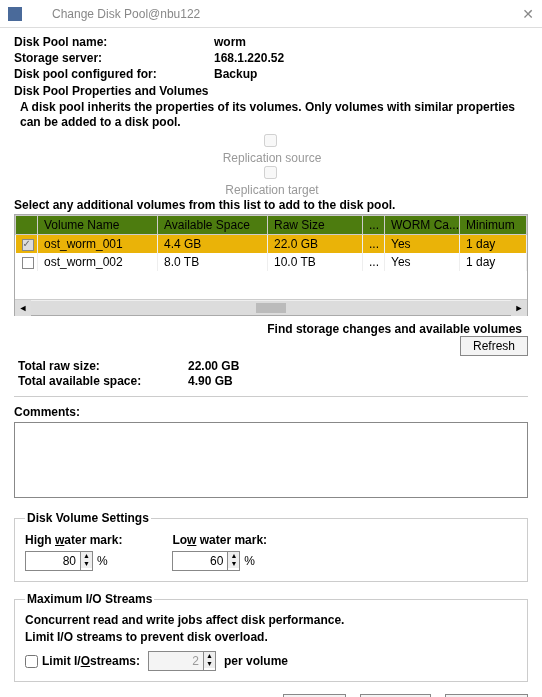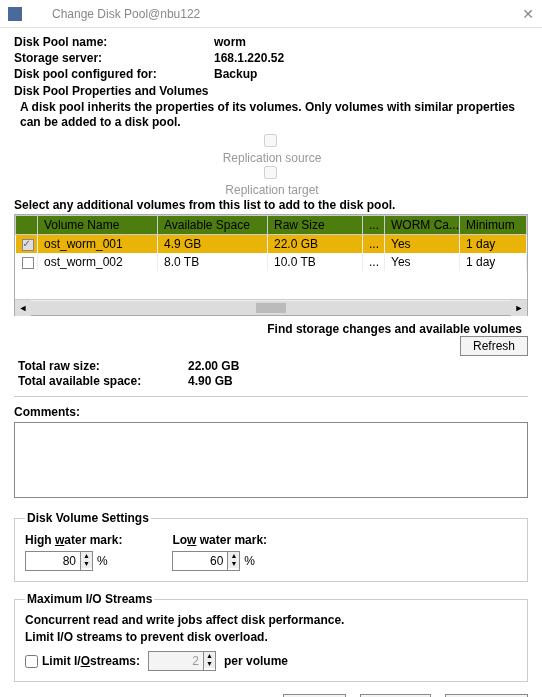--- a/index.html
+++ b/index.html
@@ -214,21 +214,21 @@
         <th>Volume Name</th>
         <th>Available Space</th>
         <th>Raw Size</th>
         <th>...</th>
         <th>WORM Ca...</th>
         <th>Minimum</th>
       </tr>
       <tr class="row0">
         <td><span class="small-chk checked"></span></td>
         <td>ost_worm_001</td>
-        <td>4.9 GB</td>
+        <td>4.4 GB</td>
         <td>22.0 GB</td>
         <td>...</td>
         <td>Yes</td>
         <td>1 day</td>
       </tr>
       <tr class="row1">
         <td><span class="small-chk"></span></td>
         <td>ost_worm_002</td>
         <td>8.0 TB</td>
         <td>10.0 TB</td>

